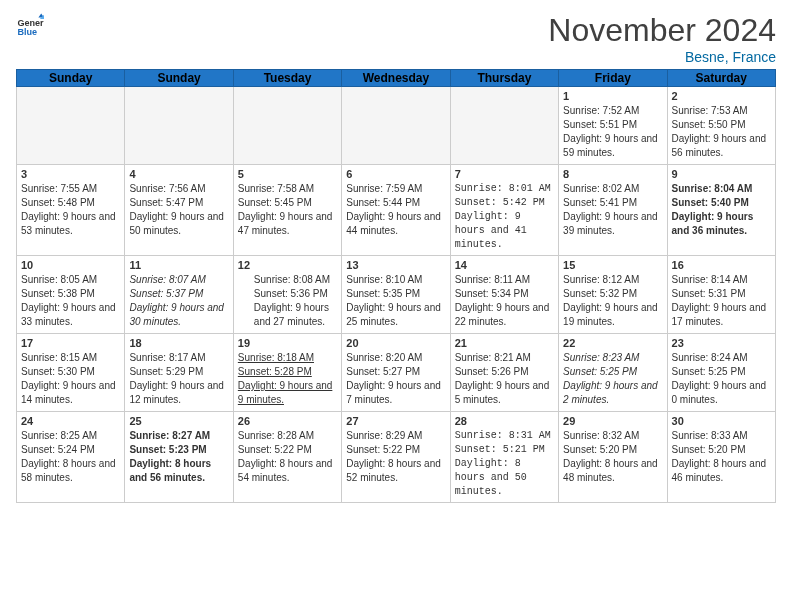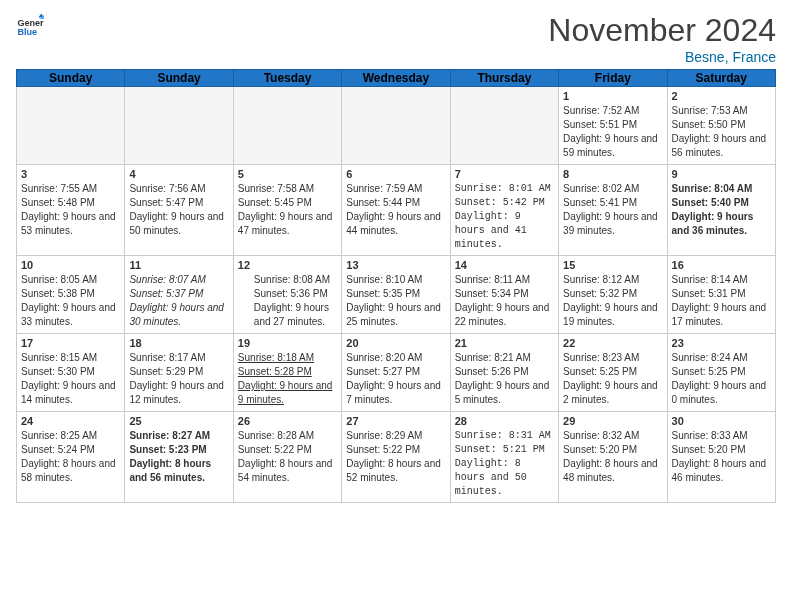--- a/index.html
+++ b/index.html
@@ -243,21 +243,21 @@
 Daylight: 9 hours and 7 minutes.</div>
           </td>
           <td class="">
             <div class="day-num">21</div>
             <div class="day-info" style="white-space: pre-line;">Sunrise: 8:21 AM
 Sunset: 5:26 PM
 Daylight: 9 hours and 5 minutes.</div>
           </td>
           <td class="">
             <div class="day-num">22</div>
-            <div class="day-info" style="white-space: pre-line;">Sunrise: 8:23 AM
+            <div class="day-info" style="white-space: pre-line; font-style: italic;">Sunrise: 8:23 AM
 Sunset: 5:25 PM
 Daylight: 9 hours and 2 minutes.</div>
           </td>
           <td class="">
             <div class="day-num">23</div>
             <div class="day-info" style="white-space: pre-line;">Sunrise: 8:24 AM
 Sunset: 5:25 PM
 Daylight: 9 hours and 0 minutes.</div>
           </td>
         </tr>

